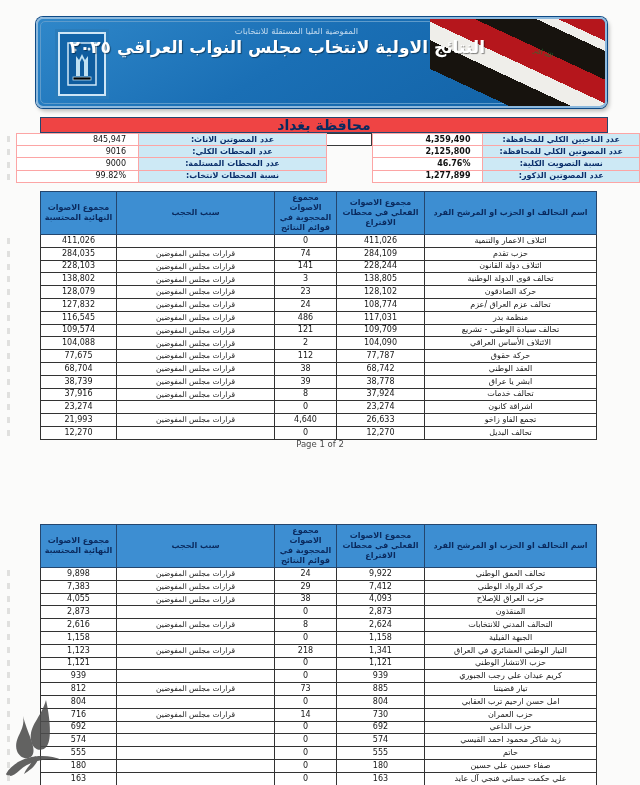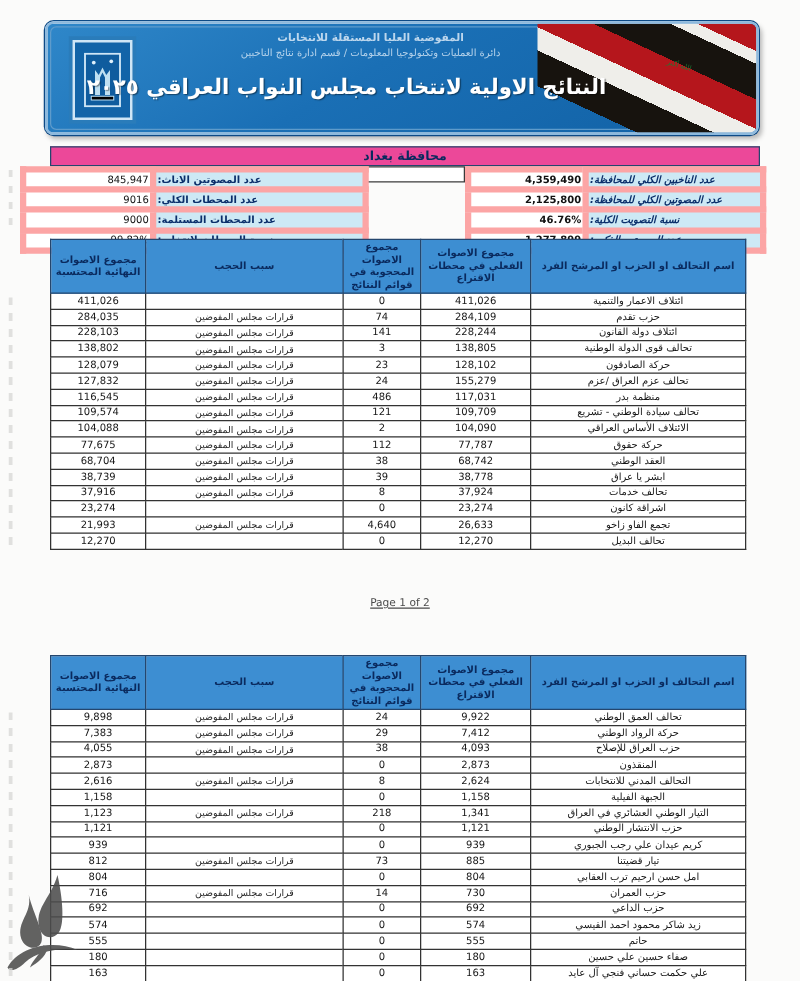--- a/index.html
+++ b/index.html
@@ -21,52 +21,52 @@
     position:absolute;left:20px;top:13px;width:44px;height:60px;
     border:2px solid #cfe6f6;background:#1264a8;
     display:flex;align-items:center;justify-content:center;
     box-shadow:0 0 0 3px #2a7cba;
   }
   .logo-frame svg{display:block;}
   .banner-text{
     position:absolute;top:7px;left:70px;right:120px;text-align:center;
     direction:rtl;color:#d9e9f7;
   }
-  .banner-line1{font-size:8.5px;opacity:.85;line-height:11px;font-weight:bold;}
+  .banner-line1{font-size:8.5px;opacity:.85;line-height:11px;}
   .banner-line2{font-size:8px;opacity:.8;line-height:11px;}
   .banner-title{
-    margin-top:12px;font-size:17px;font-weight:bold;color:#ffffff;
+    margin-top:0;font-size:17px;font-weight:bold;color:#ffffff;
     text-shadow:1px 1px 1px rgba(0,0,0,.45);white-space:nowrap;
   }
   .flag{
     position:absolute;right:0;top:0;width:175px;height:87px;
     background:linear-gradient(205deg,
       #b5161c 0 13%, #efeeea 13% 19%, #17130e 19% 36%,
       #b5161c 36% 50%, #efeeea 50% 61%, #17130e 61% 78%,
       rgba(0,0,0,0) 78%);
   }
   .takbir{
     position:absolute;right:52px;top:30px;font-size:6px;color:#1c7a33;
     transform:rotate(17deg);direction:rtl;opacity:.9;
   }
   
   .province{
     position:absolute;left:40px;top:117px;width:566px;height:14px;
-    background:#ec4899;border:1px solid #24466e;
+    background:#ef4444;border:1px solid #24466e;
     display:flex;align-items:center;justify-content:center;
-    font-size:10px;font-weight:bold;color:#0a2a5e;direction:rtl;
+    font-size:14px;font-weight:bold;color:#0a2a5e;direction:rtl;
   }
   
   table{border-collapse:collapse;}
   .stats{position:absolute;direction:rtl;}
-  .stats td{border:5px solid #fca5a5;height:11.2px;padding:0 1px;font-size:8px;line-height:1;}
-  .stats .c0{background:#cde9f5;color:#0b2f6b;font-weight:bold;text-align:left;}
+  .stats td{border:1px solid #fca5a5;height:11.2px;padding:0 12px;font-size:8px;line-height:1;}
+  .stats .c0{background:#cde9f5;color:#0b2f6b;font-weight:bold;text-align:center;}
   .stats .c1{background:#fff;color:#111;text-align:right;}
   #stats-right{left:372px;top:133px;}
-  #stats-right .c0{width:135px;font-style:italic;}
+  #stats-right .c0{width:135px;}
   #stats-right .c1{width:87px;font-weight:bold;}
   #stats-left{left:16px;top:133px;}
   #stats-left .c0{width:163px;}
   #stats-left .c1{width:97px;}
   .mid-cell{
     position:absolute;left:290px;top:133px;width:80px;height:11.2px;
     border:1px solid #3a3a3a;background:#fff;
   }
   
   .results{position:absolute;left:40px;direction:rtl;table-layout:fixed;}
@@ -83,22 +83,22 @@
     text-align:center;vertical-align:middle;overflow:hidden;white-space:nowrap;
   }
   .results td.c3{font-size:7.5px;color:#222;}
   .col-name{width:172px;}
   .col-actual{width:88px;}
   .col-withheld{width:62px;}
   .col-reason{width:158px;}
   .col-final{width:76px;}
   
   .pagefooter{
-    position:absolute;left:0;top:478px;width:640px;text-align:center;
-    font-size:8.5px;color:#4a4a4a;text-decoration:underline;
+    position:absolute;left:0;top:439px;width:640px;text-align:center;
+    font-size:8.5px;color:#4a4a4a;
   }
   
   .watermark{position:absolute;left:2px;top:696px;opacity:.88;}
   
   .ticks{
     position:absolute;left:7px;width:3px;opacity:.75;
     background:repeating-linear-gradient(180deg,#d7d7d5 0 6px,rgba(0,0,0,0) 6px 12.8px);
   }
   #ticks-stats{top:136px;height:48px;}
   #ticks1{top:238px;height:198px;}
@@ -115,21 +115,20 @@
     <svg width="30" height="44" viewBox="0 0 30 44">
       <rect x="1" y="1" width="28" height="42" fill="#0f5c9e" stroke="#cfe6f6" stroke-width="1.5"></rect>
       <circle cx="8" cy="8" r="1.5" fill="#dff0fb"></circle>
       <circle cx="22" cy="7" r="1.5" fill="#dff0fb"></circle>
       <path d="M9 14 L9 34 L13 34 L13 20 L15 16 L17 20 L17 34 L21 34 L21 14 L18 18 L15 12 L12 18 Z" fill="#bfe0f2"></path>
       <rect x="6" y="35" width="18" height="3" fill="#9fccе8" stroke="#bfe0f2" stroke-width="0.8"></rect>
     </svg>
   </div>
   <div class="banner-text">
     <div class="banner-line1">المفوضية العليا المستقلة للانتخابات</div>
-    <div class="banner-line2">دائرة العمليات وتكنولوجيا المعلومات / قسم ادارة نتائج الناخبين</div>
     <div class="banner-title">النتائج الاولية لانتخاب مجلس النواب العراقي ٢٠٢٥</div>
   </div>
 </div>
 
 <div class="province">محافظة بغداد</div>
 
 <table class="stats" id="stats-right">
   <tbody>
       <tr>
         <td class="c0">عدد الناخبين الكلي للمحافظة:</td>
@@ -219,21 +218,21 @@
       </tr>
       <tr>
         <td class="c0">حركة الصادقون</td>
         <td class="c1">128,102</td>
         <td class="c2">23</td>
         <td class="c3">قرارات مجلس المفوضين</td>
         <td class="c4">128,079</td>
       </tr>
       <tr>
         <td class="c0">تحالف عزم العراق /عزم</td>
-        <td class="c1">155,279</td>
+        <td class="c1">108,774</td>
         <td class="c2">24</td>
         <td class="c3">قرارات مجلس المفوضين</td>
         <td class="c4">127,832</td>
       </tr>
       <tr>
         <td class="c0">منظمة بدر</td>
         <td class="c1">117,031</td>
         <td class="c2">486</td>
         <td class="c3">قرارات مجلس المفوضين</td>
         <td class="c4">116,545</td>

